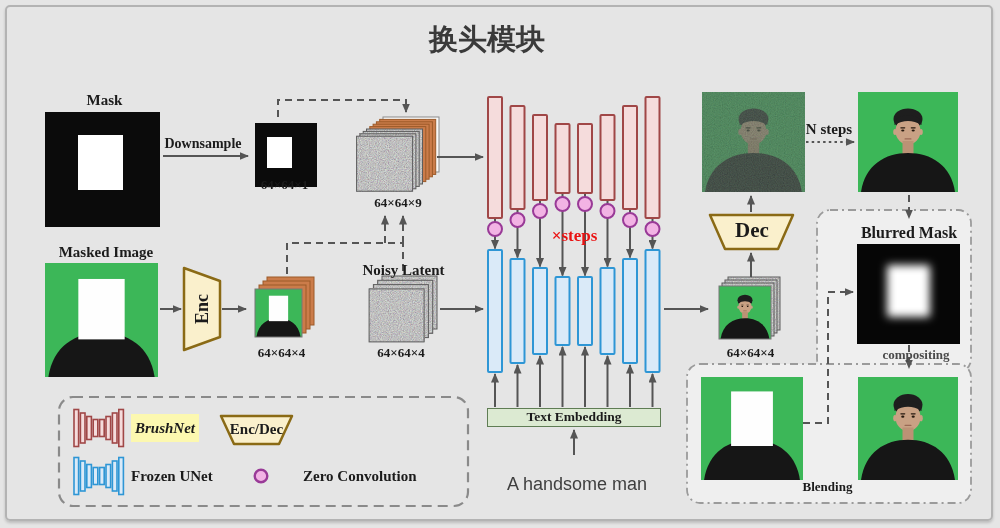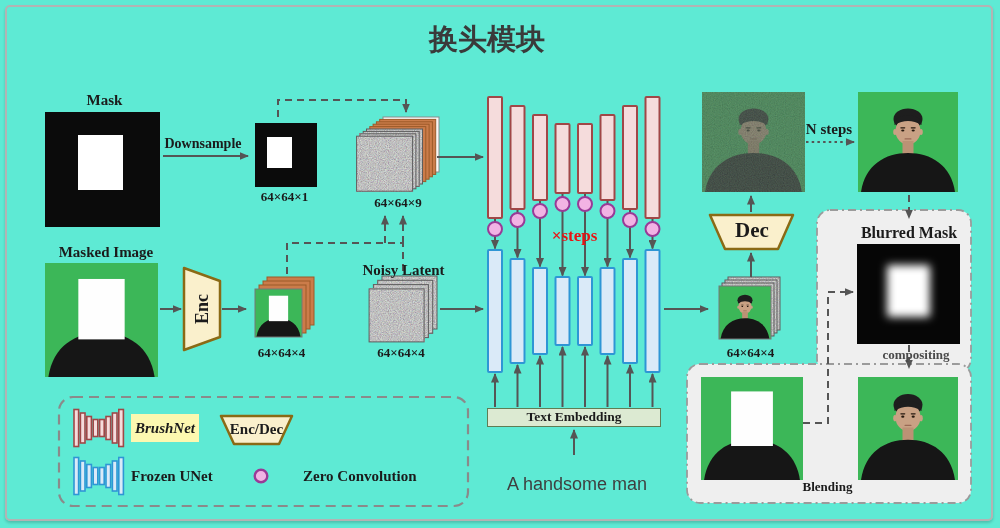--- a/index.html
+++ b/index.html
@@ -1,16 +1,16 @@
 <!DOCTYPE html>
 <html style="--scale-red: #ea1212; --embed-fill: #dcead2; --embed-border: #5f7d54; --highlight: #fcf8b0;"><head>
 <meta charset="utf-8">
 <style>
   html,body{margin:0;padding:0;background:#fff;}
-  #stage{position:relative;width:1000px;height:528px;background:#5eead4;overflow:hidden;
+  #stage{position:relative;width:1000px;height:528px;background:#e5e5e5;overflow:hidden;
          font-family:"Liberation Serif",serif;}
   .frame{position:absolute;left:5px;top:5px;width:984px;height:512px;border:2px solid #b3b3b3;
          border-radius:5px;box-shadow:0 2px 3px rgba(0,0,0,.18);}
   #art{position:absolute;left:0;top:0;}
   .lbl{position:absolute;font-weight:bold;color:#1b1b1b;text-align:center;white-space:nowrap;line-height:1.1;}
   .left{text-align:left;}
   #title{left:0;top:24px;width:974px;font-size:29px;font-family:"Liberation Sans",sans-serif;color:#3a3a3a;}
   .s13{font-size:13px;}
   .s14{font-size:14px;}
   .s15{font-size:15px;}
@@ -265,21 +265,21 @@
         <rect x="112.4" y="461" width="4.6" height="30" fill="#daeaf8" stroke="#2e96d5" stroke-width="1.6"></rect>
         <rect x="118.80000000000001" y="457.5" width="4.6" height="37" fill="#daeaf8" stroke="#2e96d5" stroke-width="1.6"></rect>
         <circle cx="261" cy="476" r="6.3" fill="#f2b3e4" stroke="#993a97" stroke-width="2.4"></circle>
       </g>
   </svg>
 
   <div class="lbl" id="title">换头模块</div>
 
   <div class="lbl s15" style="left:62px;top:92px;width:85px;">Mask</div>
   <div class="lbl s14" style="left:148px;top:136px;width:110px;">Downsample</div>
-  <div class="lbl s13" style="left:244px;top:190px;width:81px;">64×64×1</div>
+  <div class="lbl s13" style="left:244px;top:178px;width:81px;">64×64×1</div>
   <div class="lbl s13" style="left:358px;top:196px;width:80px;">64×64×9</div>
 
   <div class="lbl s15" style="left:41px;top:244px;width:130px;">Masked Image</div>
   <div class="lbl" id="encLbl">Enc</div>
   <div class="lbl s13" style="left:241px;top:346px;width:81px;">64×64×4</div>
 
   <div class="lbl s15" style="left:339px;top:262px;width:129px;">Noisy Latent</div>
   <div class="lbl s13" style="left:361px;top:346px;width:80px;">64×64×4</div>
 
   <div class="lbl scale" style="left:532px;top:227px;width:85px;">×steps</div>

